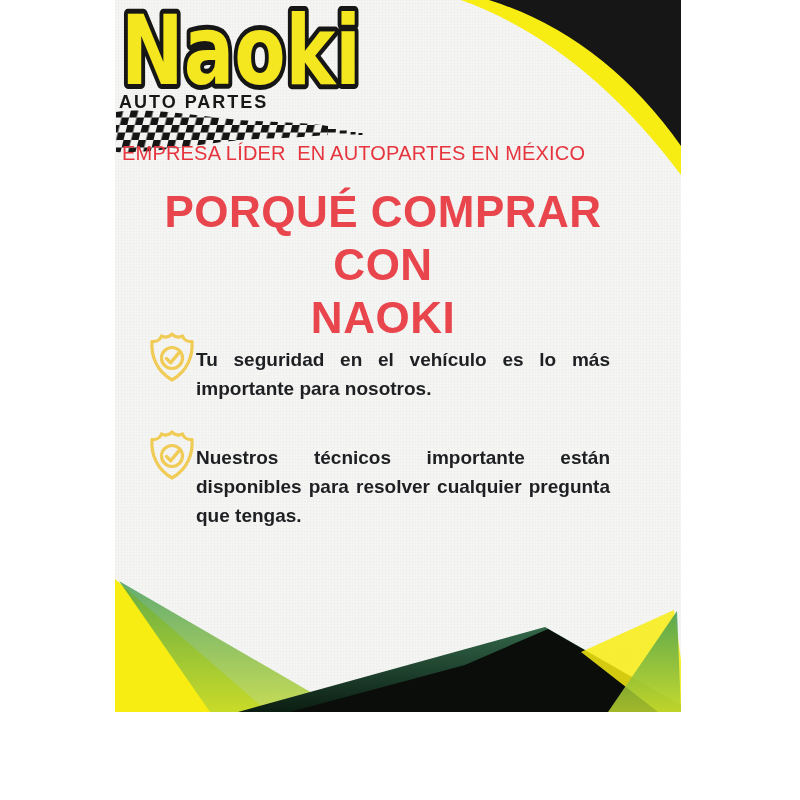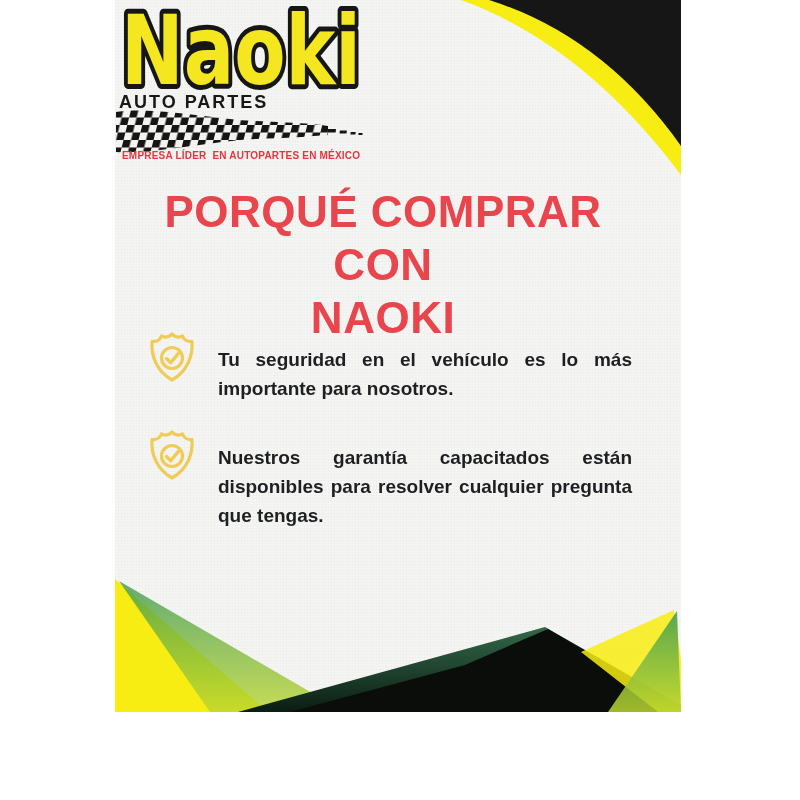--- a/index.html
+++ b/index.html
@@ -16,33 +16,33 @@
       repeating-linear-gradient(90deg, rgba(0,0,0,0.013) 0 1px, transparent 1px 3px);
   }
   .logo-svg{position:absolute;top:-6px;left:0;}
   .brand-subtext{
     position:absolute;top:92px;left:4px;
     font-size:18px;font-weight:700;letter-spacing:2px;
     color:#181818;white-space:nowrap;
   }
   .flag-svg{position:absolute;top:110px;left:1px;}
   .tagline{
-    position:absolute;top:150px;left:7px;
-    font-size:10px;font-weight:700;letter-spacing:0.2px;
+    position:absolute;top:142px;left:7px;
+    font-size:20px;font-weight:400;letter-spacing:0.2px;
     color:var(--brand_red,#E6353E);white-space:pre-wrap;
   }
   .heading{
     position:absolute;top:185px;left:20px;width:496px;
     text-align:center;color:var(--heading_red,#E8454D);
     font-size:44px;line-height:53px;font-weight:800;letter-spacing:0.5px;
   }
   .heading span{display:block;}
   .benefit{
     position:absolute;left:33px;width:505px;
-    display:flex;align-items:flex-start;gap:22px;
+    display:flex;align-items:flex-start;
   }
   .benefit-1{top:326px;}
   .benefit-2{top:424px;}
   .benefit-3{top:534px;}
   .benefit .icon-wrap{flex:0 0 48px;margin-top:5px;}
   .benefit-text{
     width:414px;font-size:19px;line-height:29px;font-weight:700;
     color:var(--text_dark,#1E1F22);text-align:justify;hyphens:none;
   }
   .corner-svg{position:absolute;top:0;right:0;}
@@ -100,21 +100,21 @@
   </div>
 
   <div class="benefit benefit-2">
     <span class="icon-wrap">
       <svg width="48" height="52" viewBox="0 0 48 52" fill="none">
         <path d="M24 3 C27 6.5 31 6.5 34.5 5 C36 9 40 11 44 10.5 C45 24 40 40 24 49 C8 40 3 24 4 10.5 C8 11 12 9 13.5 5 C17 6.5 21 6.5 24 3 Z" style="stroke:var(--shield_gold,#F0CB55)" stroke-width="3.2" stroke-linejoin="round"></path>
         <circle cx="24" cy="27" r="10.5" style="stroke:var(--shield_gold,#F0CB55)" stroke-width="3.2"></circle>
         <path d="M18.5 27.5 l4.2 4.2 l8 -9.5" style="stroke:var(--shield_gold,#F0CB55)" stroke-width="3.4" stroke-linecap="round" stroke-linejoin="round"></path>
       </svg>
     </span>
-    <p class="benefit-text">Nuestros garantía capacitados están disponibles para resolver cualquier pregunta que tengas.</p>
+    <p class="benefit-text">Nuestros técnicos importante están disponibles para resolver cualquier pregunta que tengas.</p>
   </div>
 
 
   <svg class="bottom-svg" width="566" height="145" viewBox="0 0 566 145" preserveAspectRatio="none" aria-hidden="true">
     <defs>
       <linearGradient id="gl" x1="0" y1="0" x2="0" y2="1">
         <stop offset="0" style="stop-color:var(--deco_green,#3E9A52)"></stop>
         <stop offset="1" style="stop-color:var(--deco_green_lime,#BCD62E)"></stop>
       </linearGradient>
       <linearGradient id="gm" x1="0" y1="0" x2="0" y2="1">

